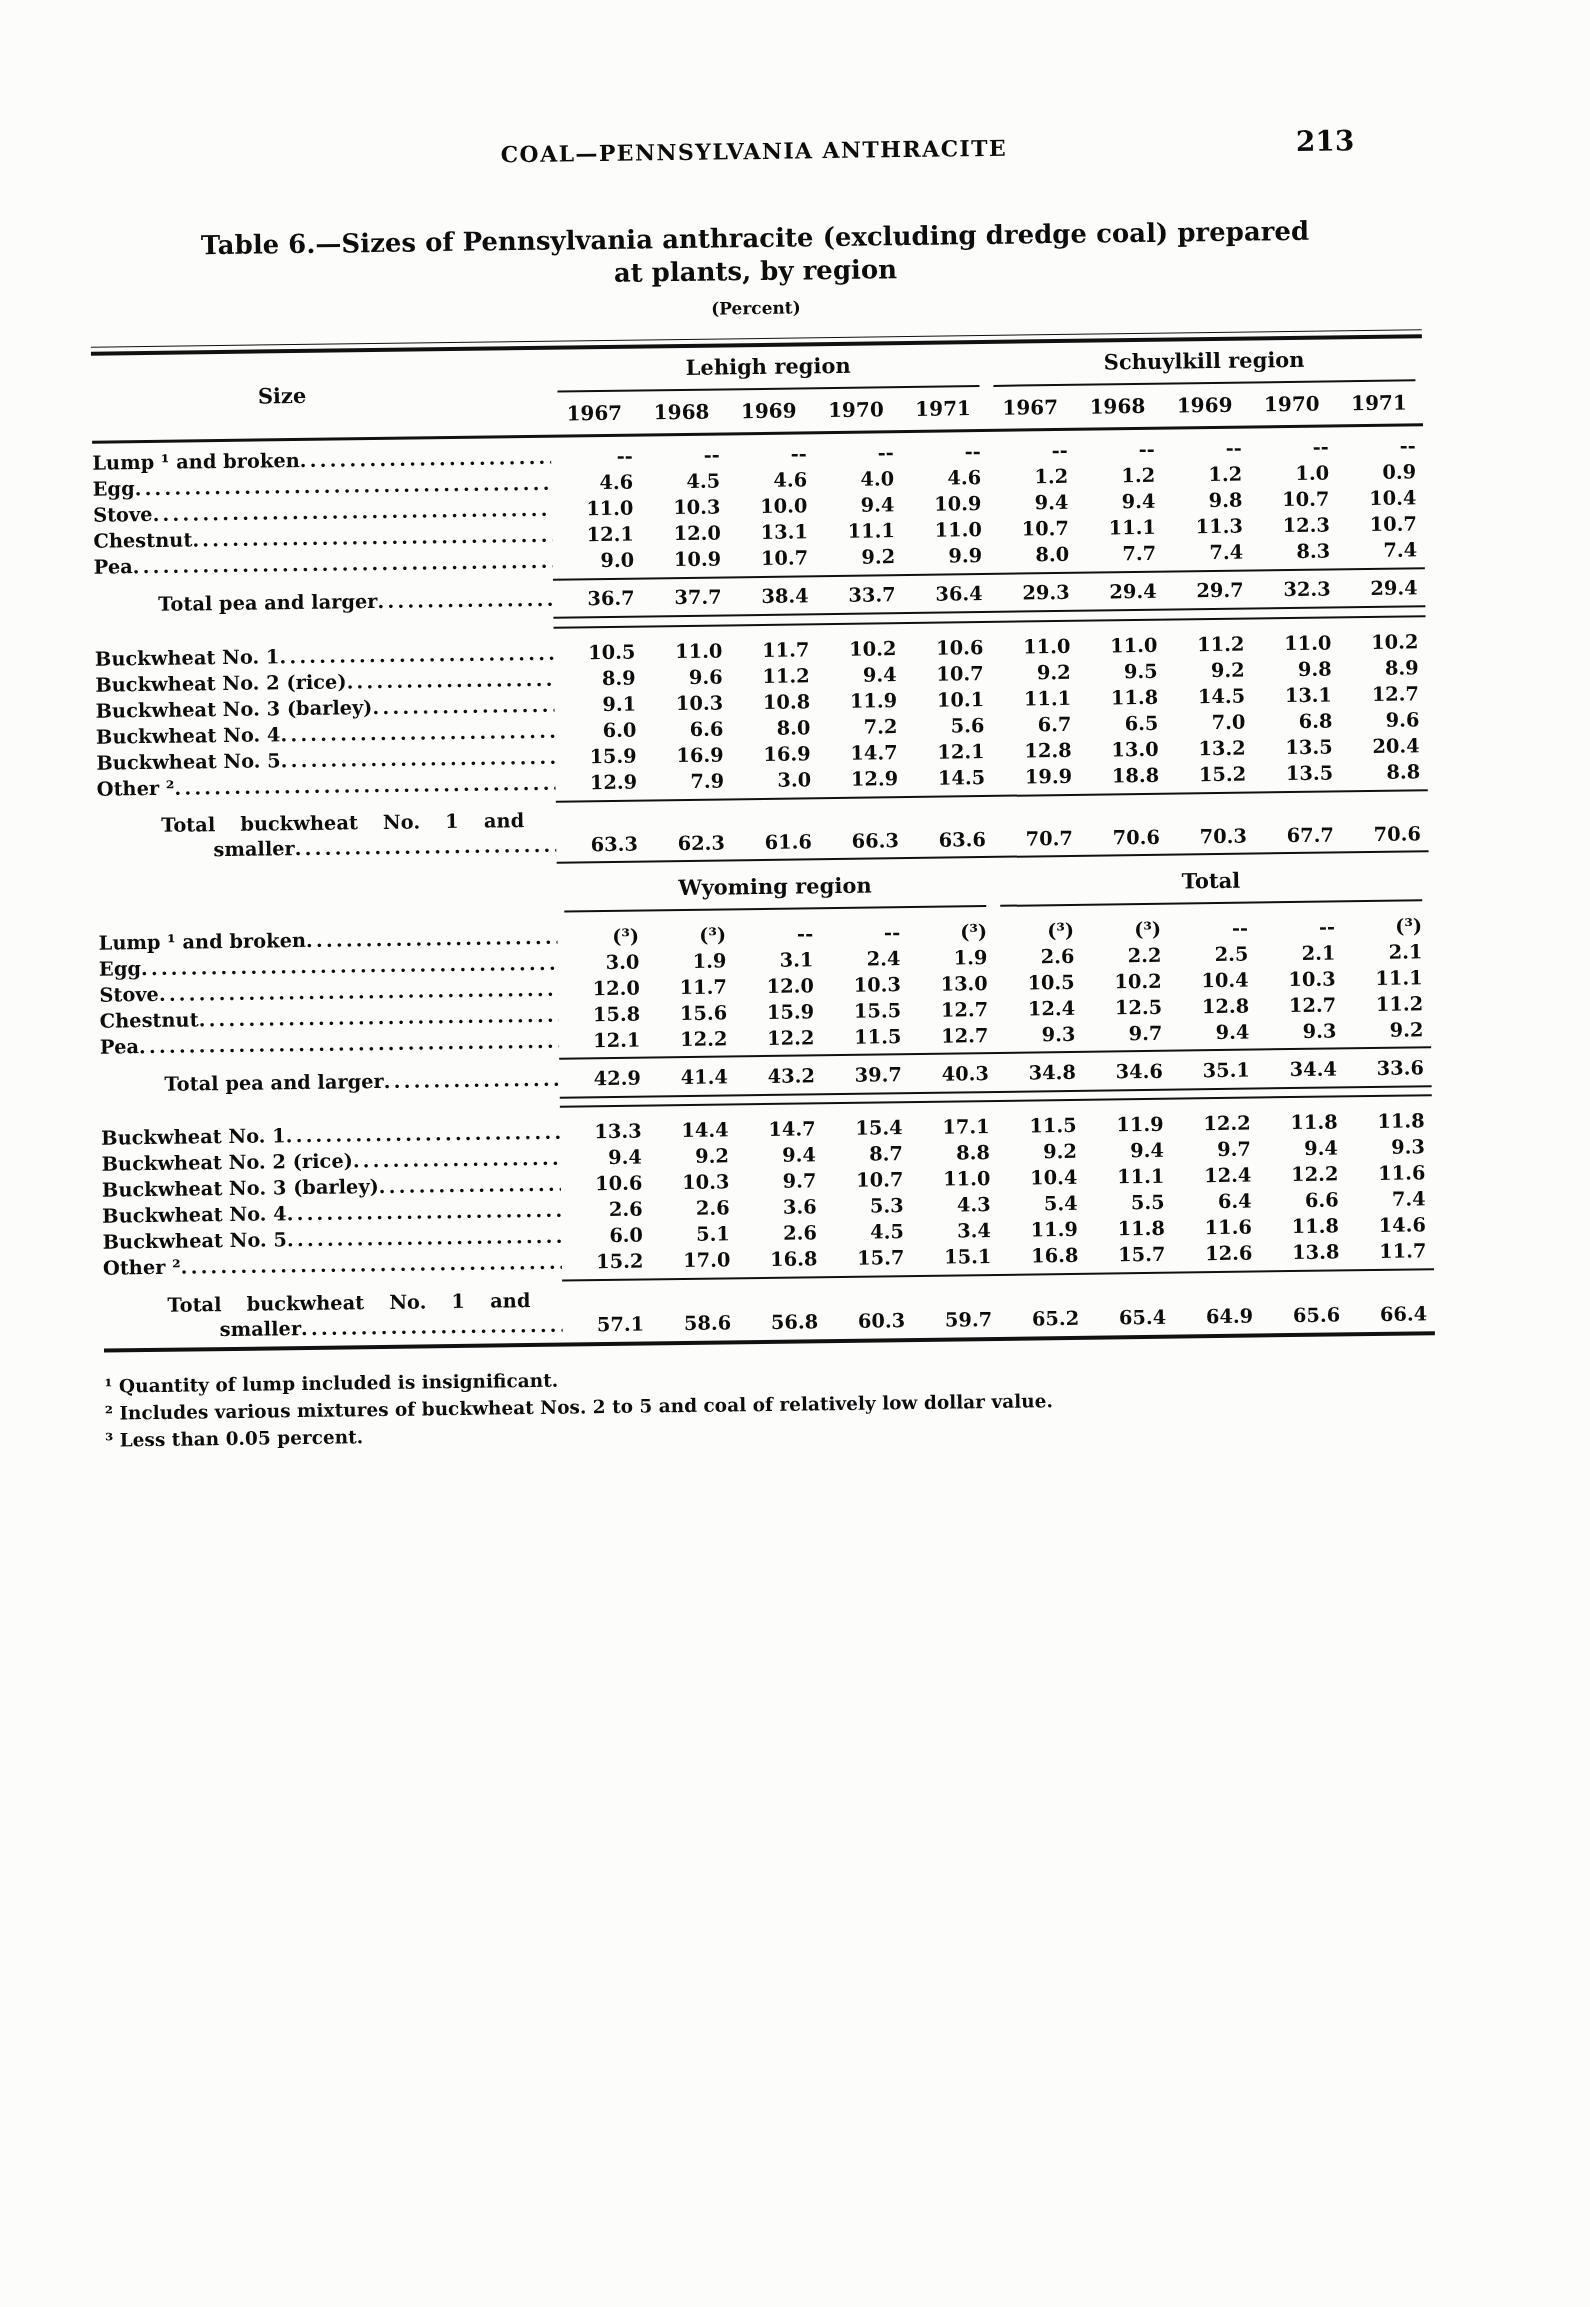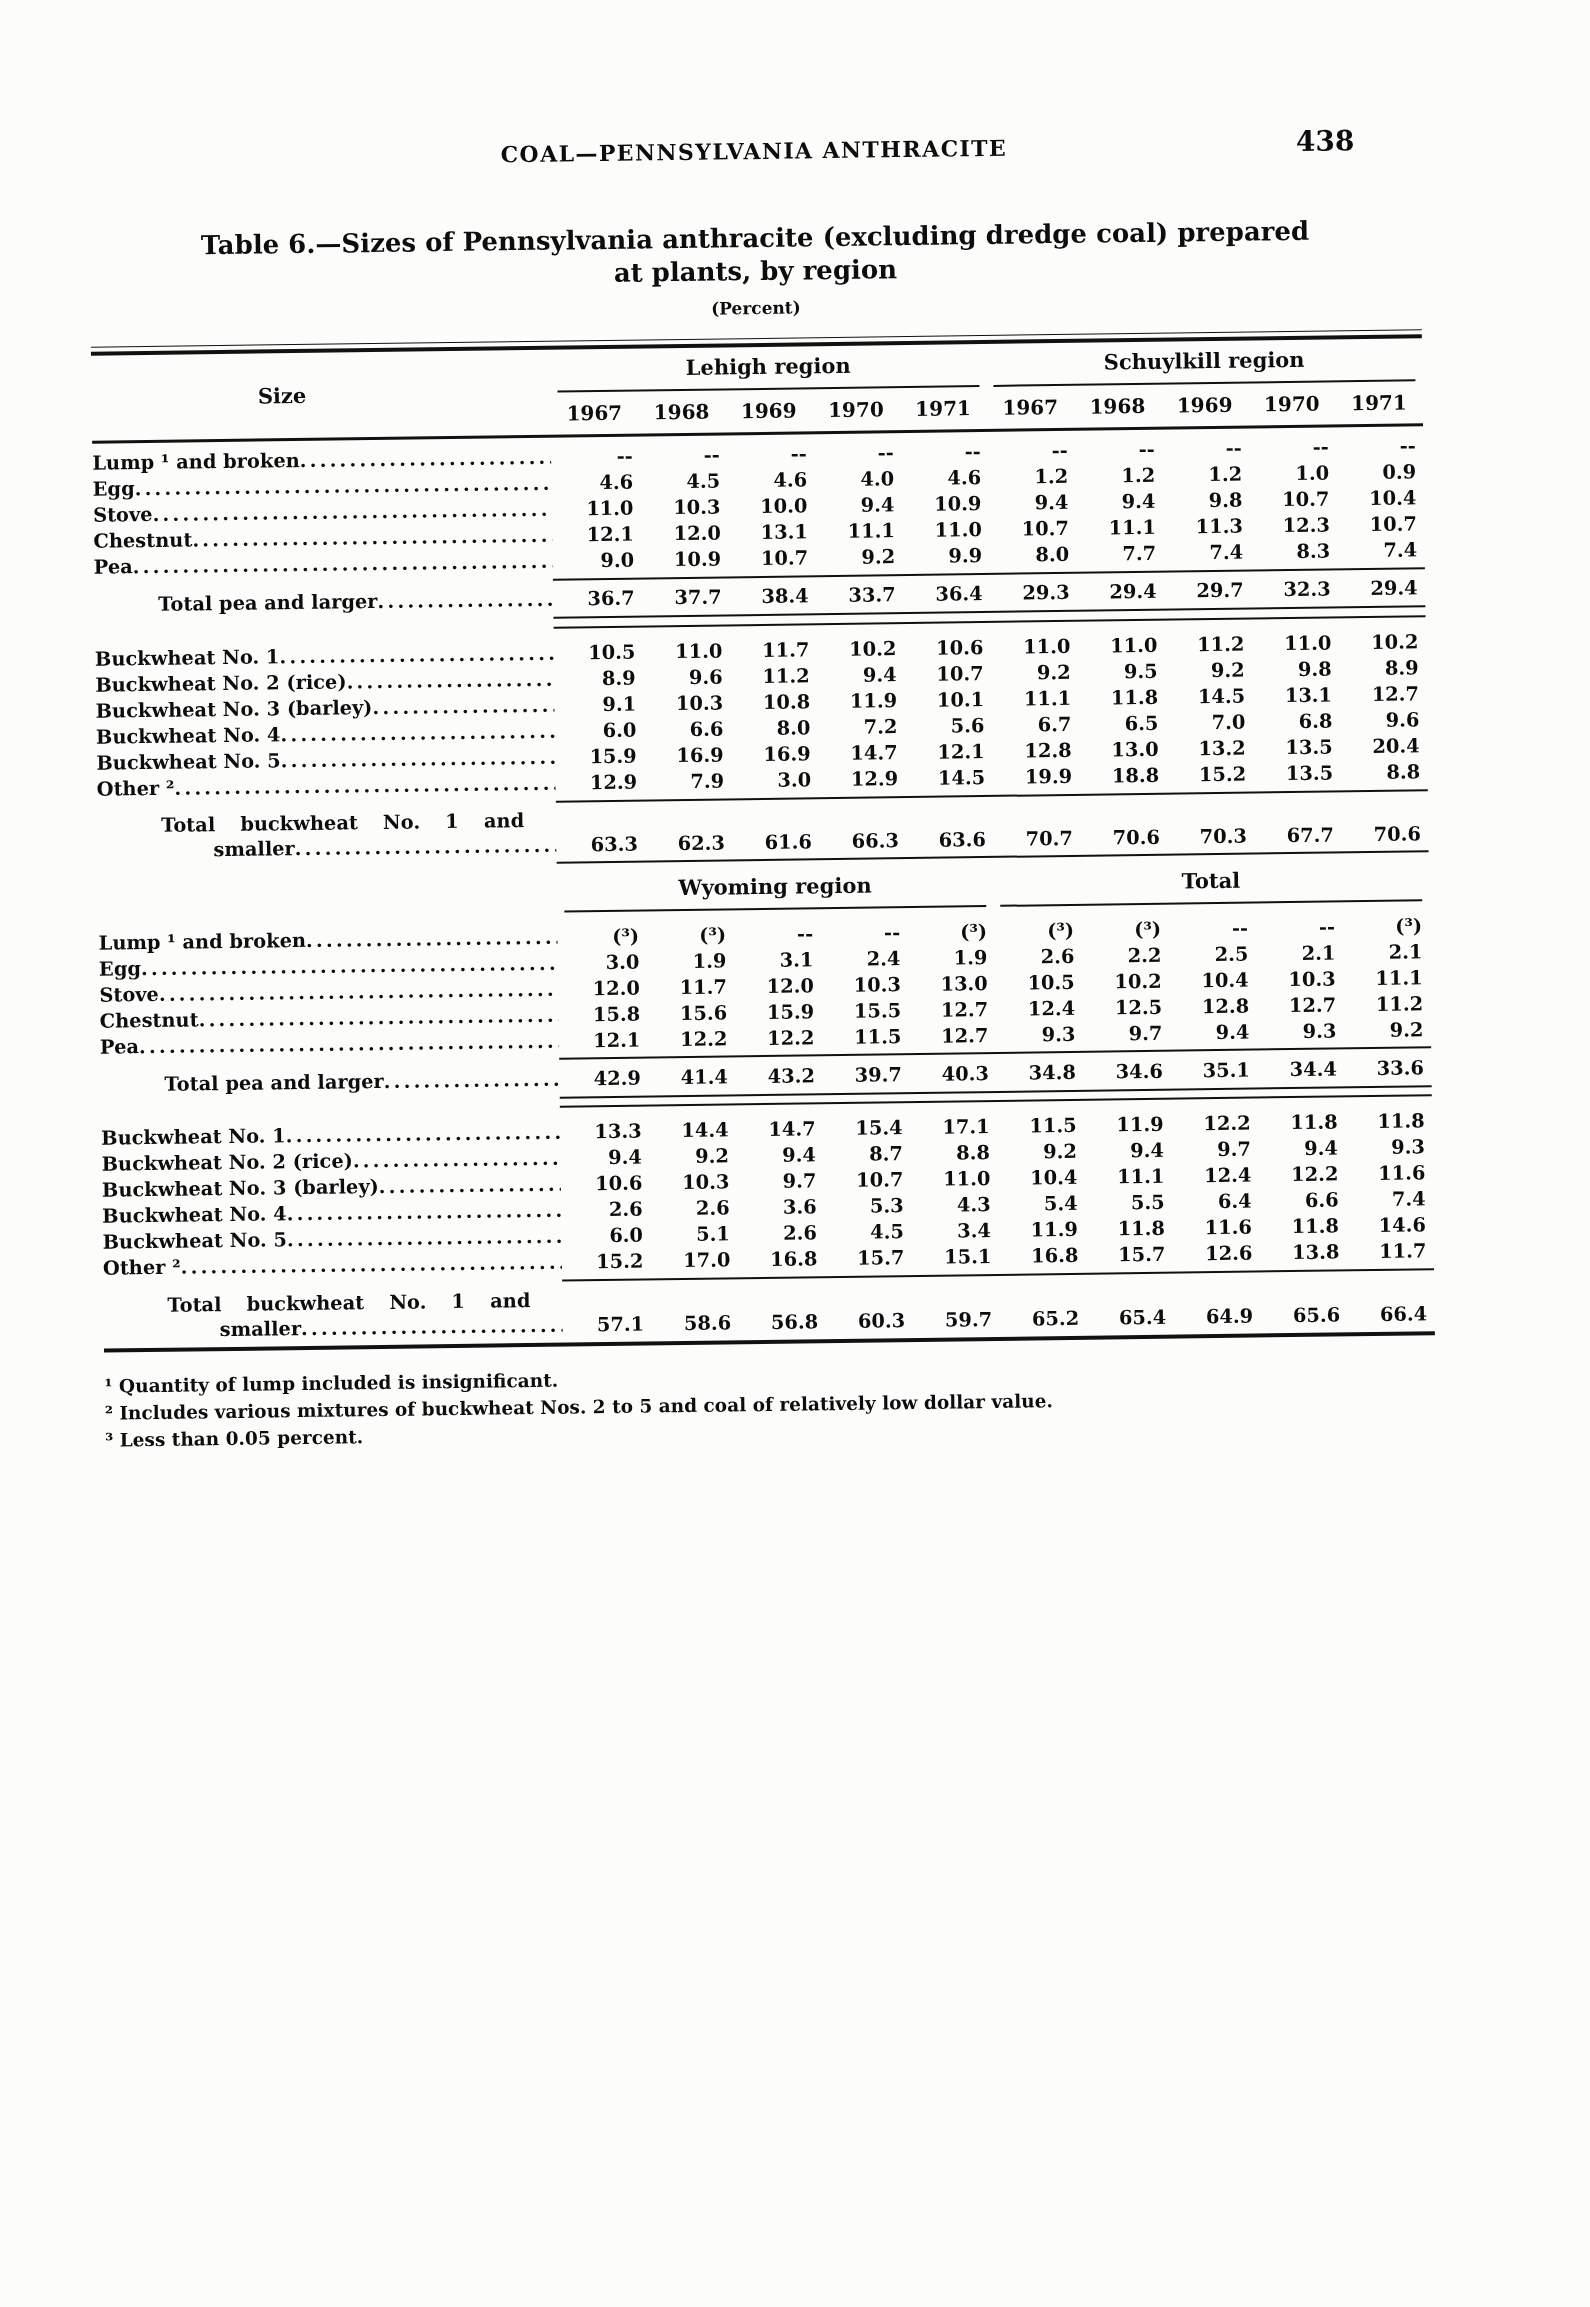--- a/index.html
+++ b/index.html
@@ -68,21 +68,21 @@
   .footnotes{margin-top:19.4px;font-size:18.5px;line-height:27px;}
 </style>
 </head>
 <body>
 
 <div class="page">
   <div class="content">
 
     <div class="running-row">
       <span class="running">COAL—PENNSYLVANIA ANTHRACITE</span>
-      <span class="pageno">438</span>
+      <span class="pageno">213</span>
     </div>
 
     <div class="title">
       <div>Table 6.—Sizes of Pennsylvania anthracite (excluding dredge coal) prepared</div>
       <div>at plants, by region</div>
     </div>
     <div class="percent">(Percent)</div>
 
     <div class="table">
 

